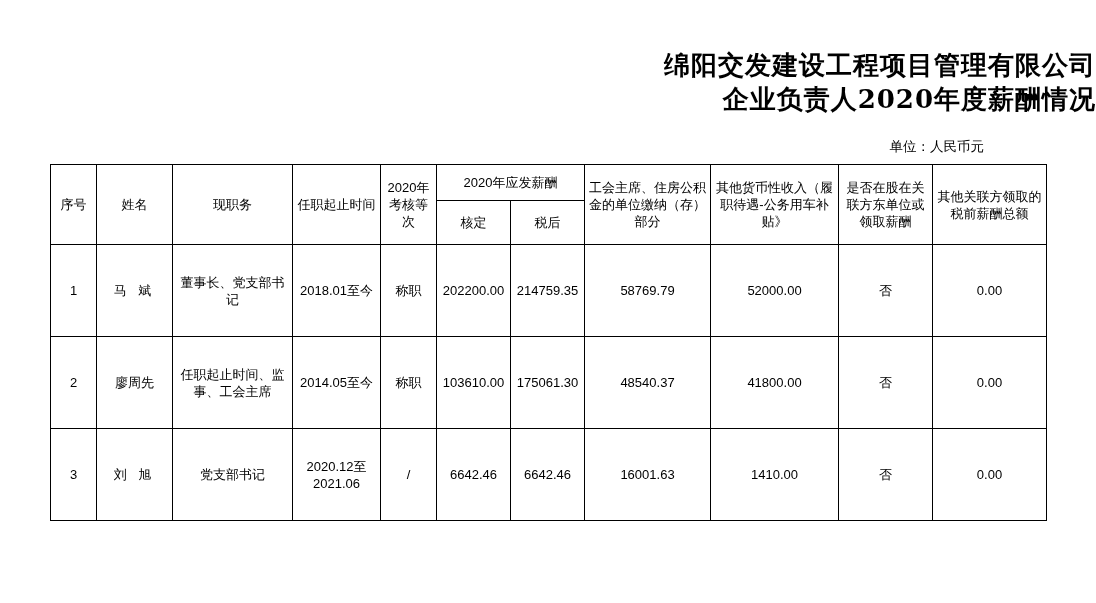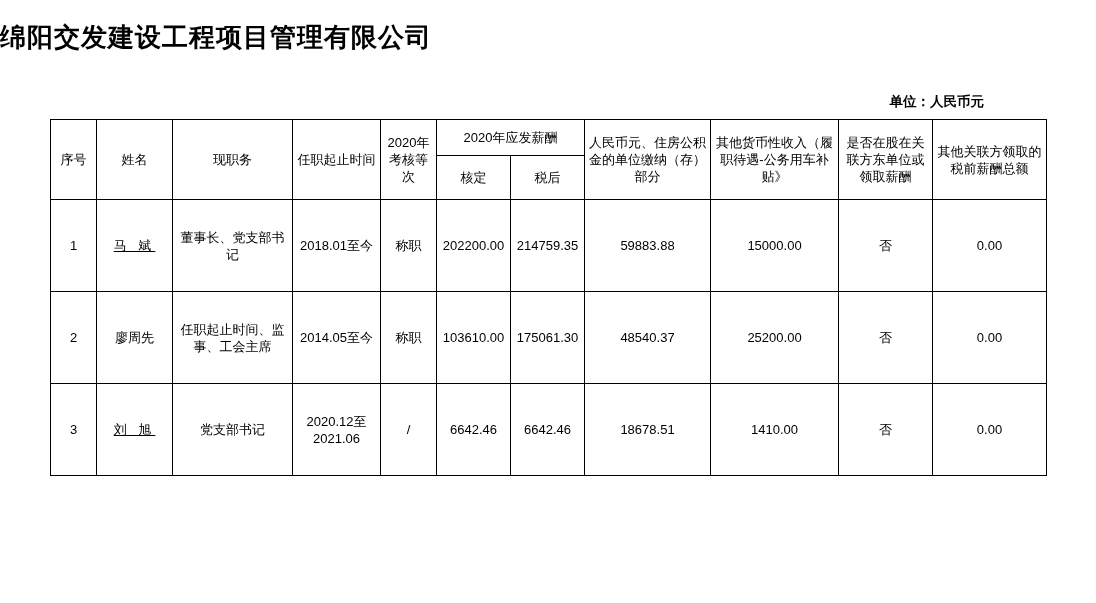--- a/index.html
+++ b/index.html
@@ -14,38 +14,37 @@
     color: #000000;
     overflow: hidden;
   }
   .page {
     position: relative;
     width: 1096px;
     height: 603px;
     box-sizing: border-box;
   }
   .title-block {
-    text-align: left;
-    padding-top: 20px;
+    text-align: right;
+    padding-top: 48px;
   }
   .title-line {
     font-family: "DejaVu Serif", "Liberation Serif", serif;
     font-weight: bold;
     font-size: 26px;
     line-height: 34px;
     letter-spacing: 1px;
     color: #000;
   }
   .unit-line {
     text-align: right;
     font-size: 13.5px;
-    margin-top: 39px;
+    margin-top: 22px;
     padding-right: 112px;
     color: #000;
-    font-weight: bold;
   }
   .table-wrap {
     margin-top: 8px;
     padding-left: 50px;
     padding-right: 50px;
   }
   table.salary {
     border-collapse: collapse;
     width: 996px;
     table-layout: fixed;
@@ -72,29 +71,30 @@
   .h-other   { width: 128px; }
   .h-share   { width: 94px; }
   .h-rel     { width: 114px; }
 
   .hdr-row1 td { height: 36px; }
   .hdr-row2 td { height: 44px; }
   .body-row td { height: 92px; }
 
   .cell-tight { font-size: 13px; line-height: 17px; }
   .num { font-size: 12.5px; }
-  .name-sp { letter-spacing: 4px; text-decoration: underline; }
+  .name-sp { letter-spacing: 4px; }
 </style>
 </head>
 <body>
 
 <div class="page">
 
   <div class="title-block">
     <div class="title-line">绵阳交发建设工程项目管理有限公司</div>
+    <div class="title-line">企业负责人2020年度薪酬情况</div>
   </div>
 
   <div class="unit-line">单位：人民币元</div>
 
   <div class="table-wrap">
     <table class="salary">
       <colgroup>
         <col class="h-seq">
           <col class="h-name">
           <col class="h-post">
@@ -108,66 +108,66 @@
           <col class="h-rel">
       </colgroup>
       <thead>
         <tr class="hdr-row1">
           <td rowspan="2">序号</td>
           <td rowspan="2">姓名</td>
           <td rowspan="2">现职务</td>
           <td rowspan="2">任职起止时间</td>
           <td rowspan="2">2020年考核等次</td>
           <td colspan="2">2020年应发薪酬</td>
-          <td rowspan="2" class="cell-tight">人民币元、住房公积金的单位缴纳（存）部分</td>
+          <td rowspan="2" class="cell-tight">工会主席、住房公积金的单位缴纳（存）部分</td>
           <td rowspan="2" class="cell-tight">其他货币性收入（履职待遇-公务用车补贴》</td>
           <td rowspan="2" class="cell-tight">是否在股在关联方东单位或领取薪酬</td>
           <td rowspan="2" class="cell-tight">其他关联方领取的税前薪酬总额</td>
         </tr>
         <tr class="hdr-row2">
           <td>核定</td>
           <td>税后</td>
         </tr>
       </thead>
       <tbody>
         <tr class="body-row">
           <td>1</td>
           <td class="name-sp">马 斌</td>
           <td>董事长、党支部书记</td>
           <td>2018.01至今</td>
           <td>称职</td>
           <td class="num">202200.00</td>
           <td class="num">214759.35</td>
-          <td class="num">59883.88</td>
-          <td class="num">15000.00</td>
+          <td class="num">58769.79</td>
+          <td class="num">52000.00</td>
           <td>否</td>
           <td class="num">0.00</td>
         </tr>
         <tr class="body-row">
           <td>2</td>
           <td>廖周先</td>
           <td>任职起止时间、监事、工会主席</td>
           <td>2014.05至今</td>
           <td>称职</td>
           <td class="num">103610.00</td>
           <td class="num">175061.30</td>
           <td class="num">48540.37</td>
-          <td class="num">25200.00</td>
+          <td class="num">41800.00</td>
           <td>否</td>
           <td class="num">0.00</td>
         </tr>
         <tr class="body-row">
           <td>3</td>
           <td class="name-sp">刘 旭</td>
           <td>党支部书记</td>
           <td>2020.12至2021.06</td>
           <td>/</td>
           <td class="num">6642.46</td>
           <td class="num">6642.46</td>
-          <td class="num">18678.51</td>
+          <td class="num">16001.63</td>
           <td class="num">1410.00</td>
           <td>否</td>
           <td class="num">0.00</td>
         </tr>
       </tbody>
     </table>
   </div>
 
 </div>
 

